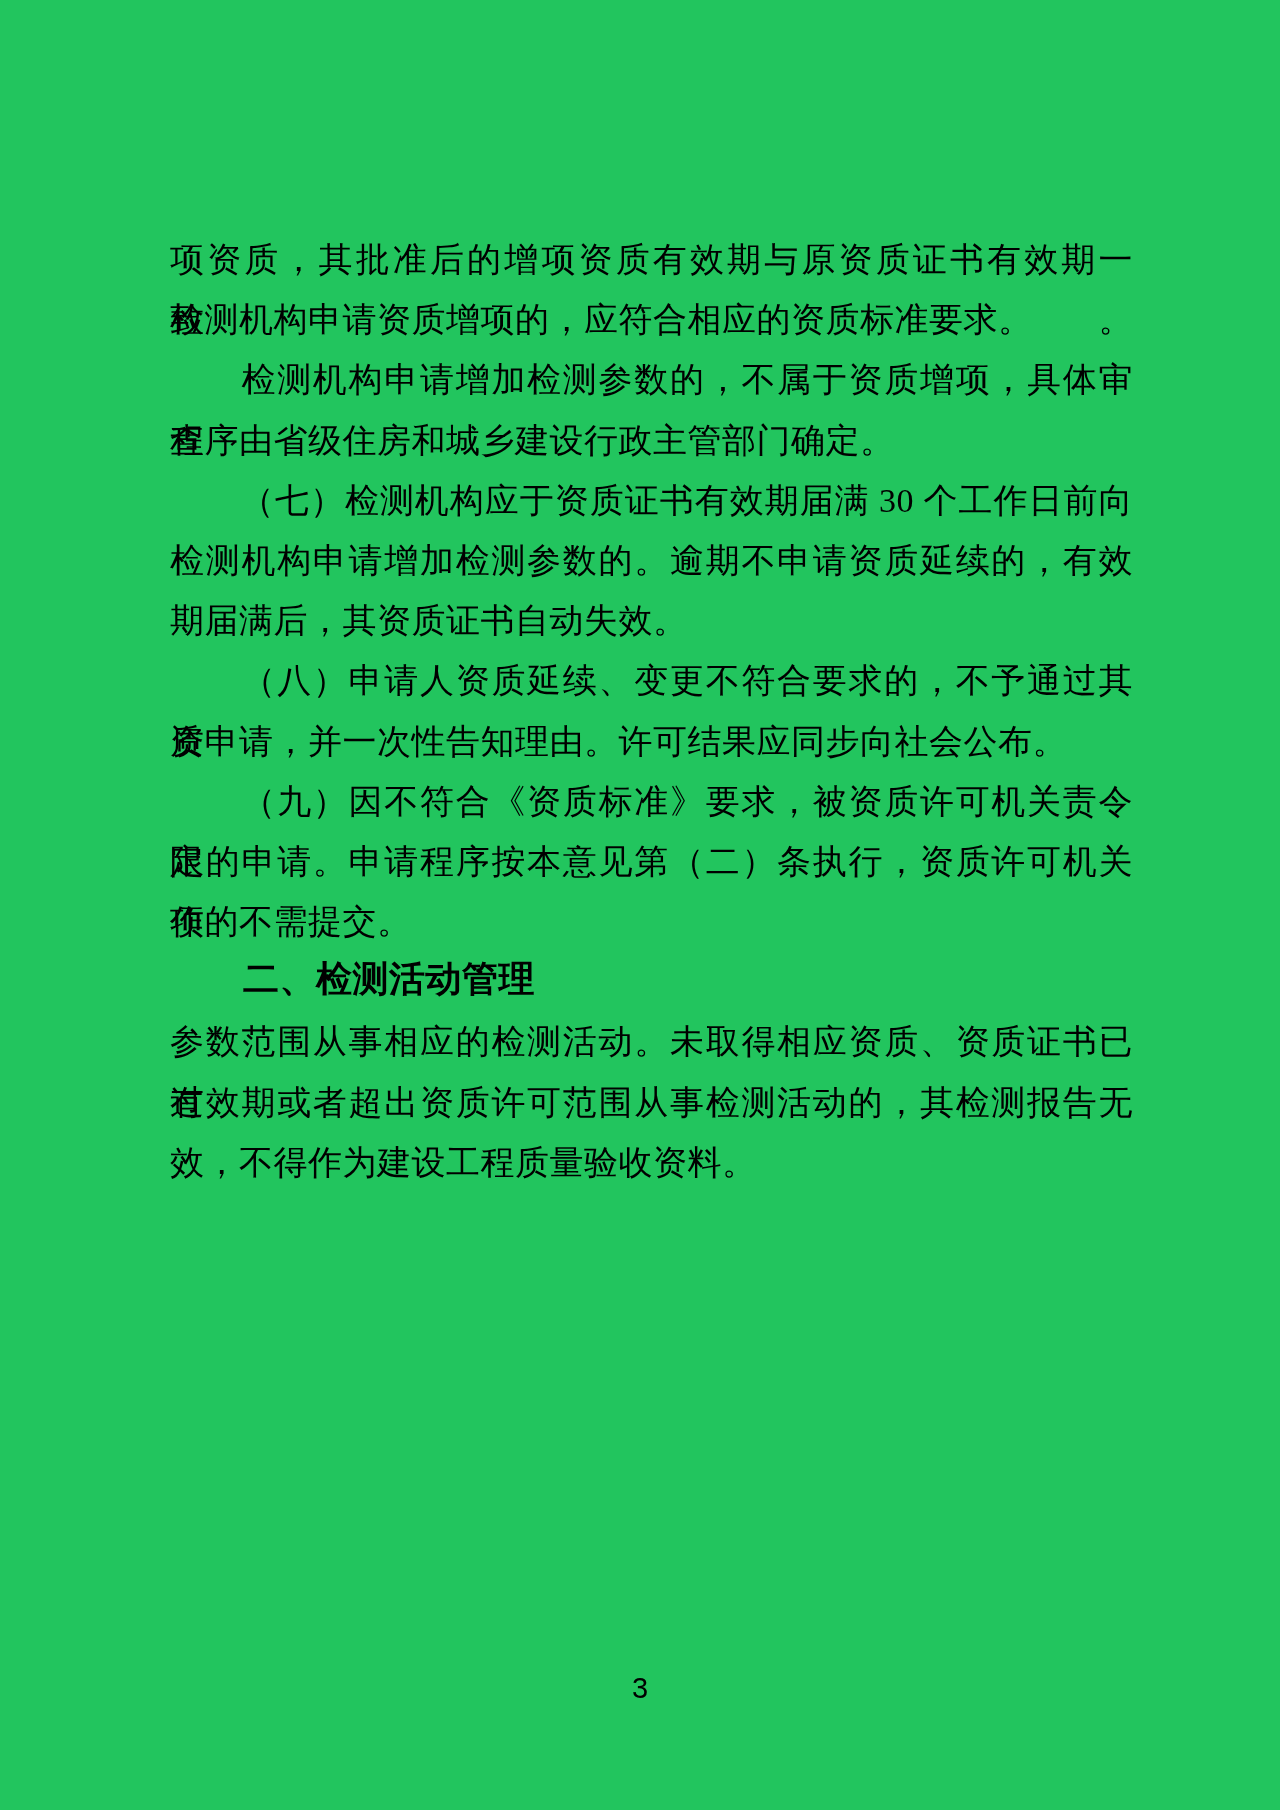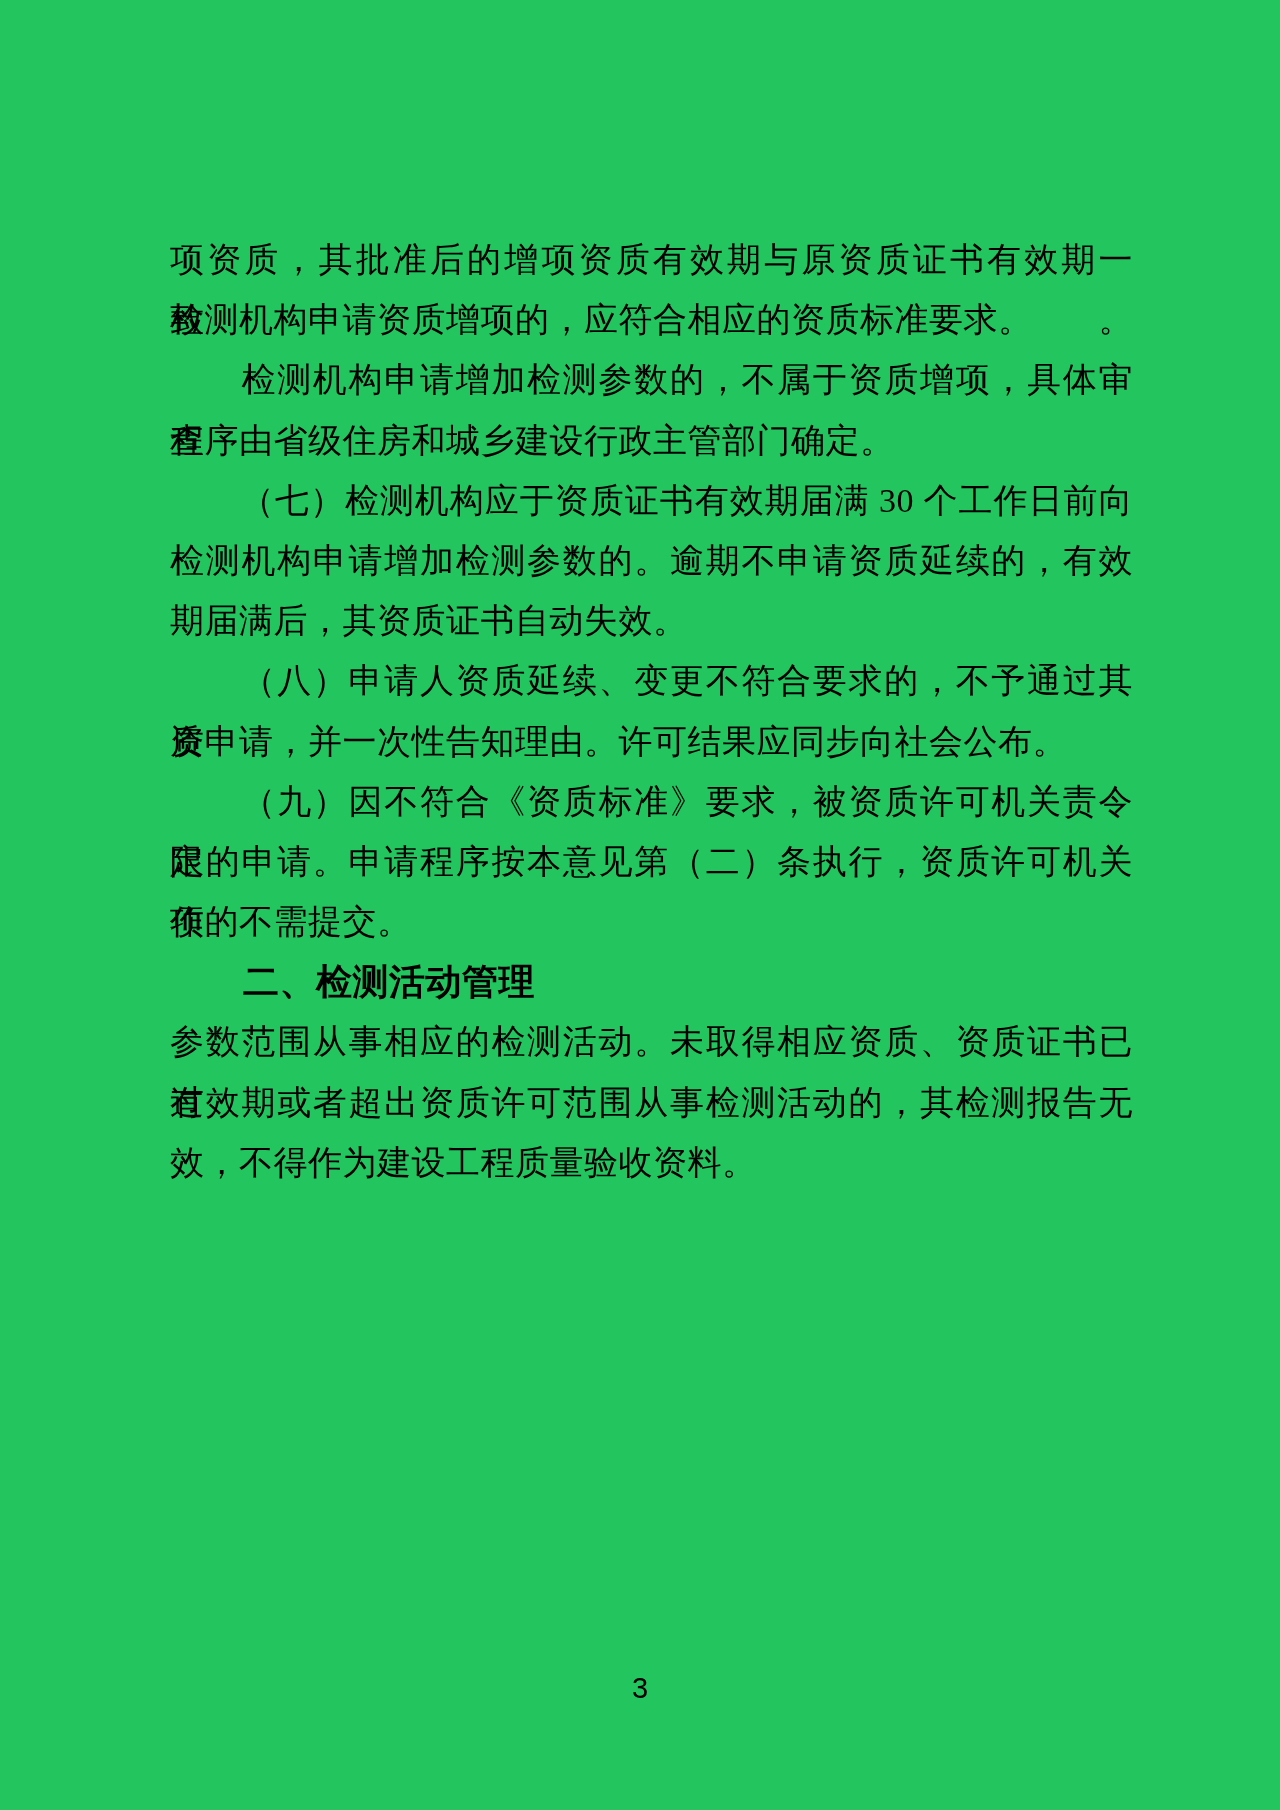--- a/index.html
+++ b/index.html
@@ -34,21 +34,21 @@
     text-align: justify;
     text-align-last: justify;
     white-space: normal;
     overflow: visible;
   }
   .line.last {
     text-align: center;
     text-align-last: left;
   }
   .line.heading {
-    font-family: Liberation Serif, serif;
+    font-family: Liberation Mono, monospace;
     font-weight: bold;
     font-size: 36px;
     text-align: left;
     text-align-last: left;
   }
   .page-number {
     position: absolute;
     left: 0;
     top: 1671px;
     width: 1280px;

